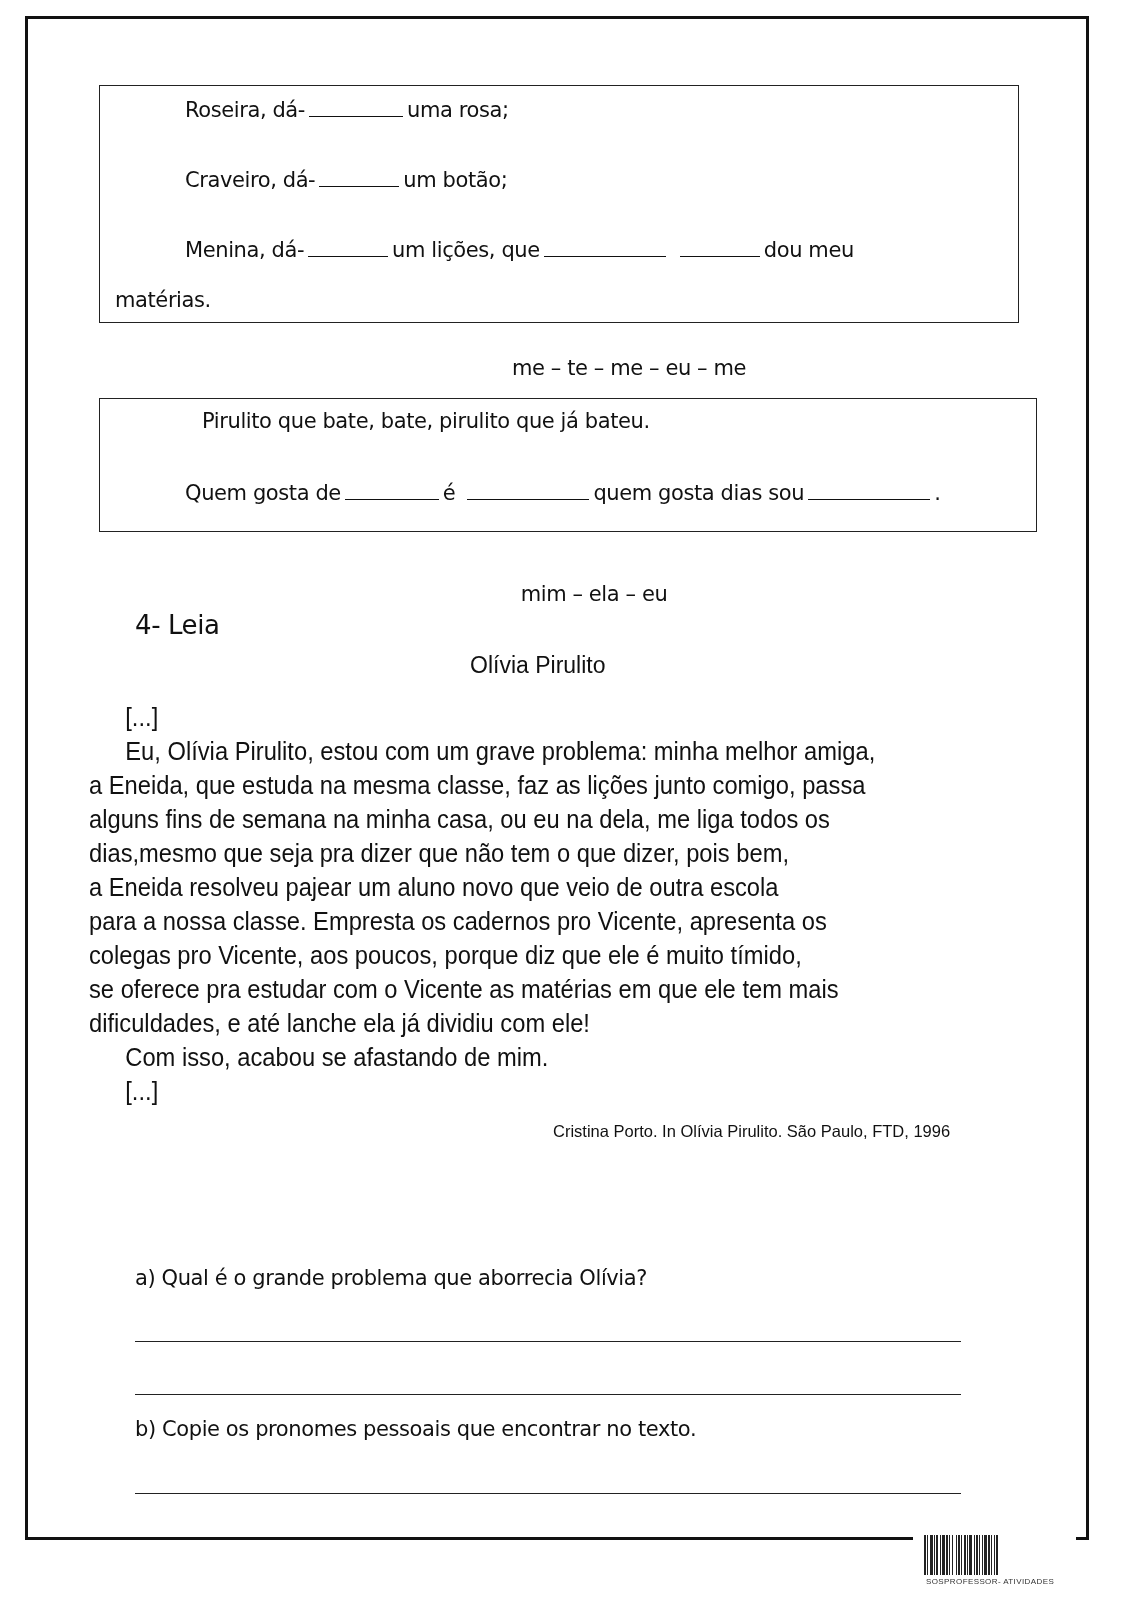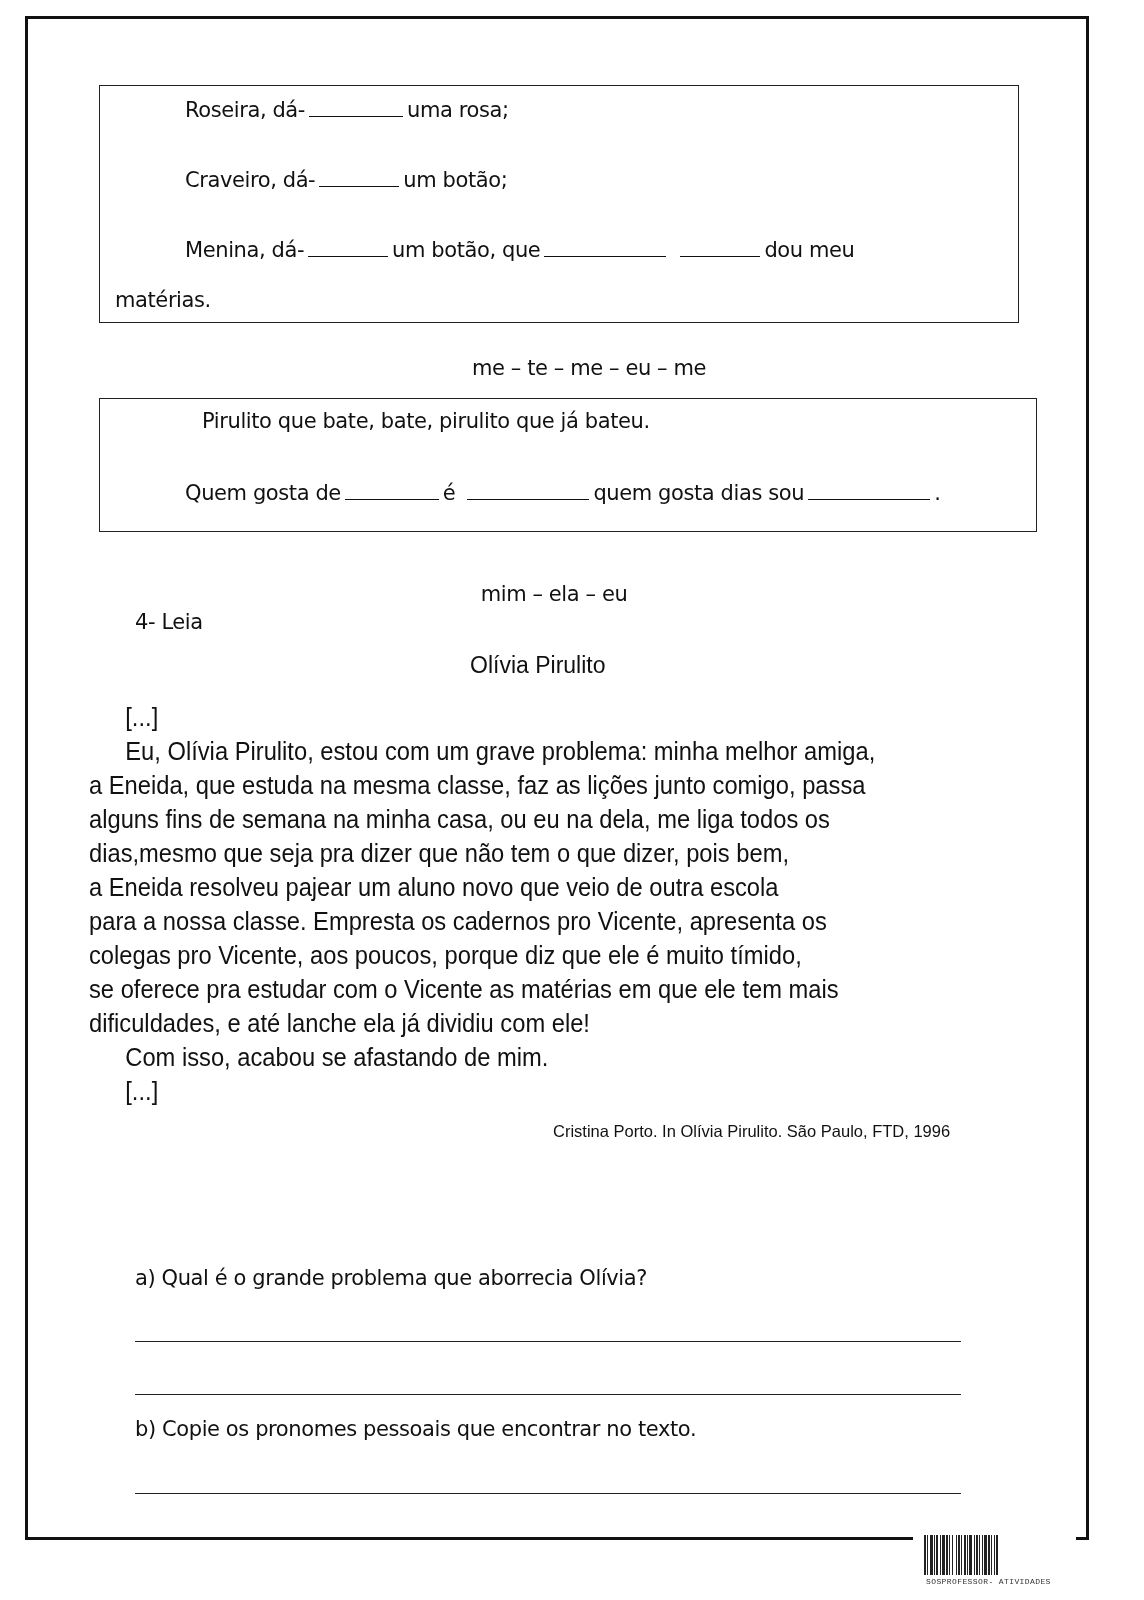--- a/index.html
+++ b/index.html
@@ -13,56 +13,56 @@
   .sans { font-family: "Liberation Sans", sans-serif; }
   .cal  { font-family: "DejaVu Sans", sans-serif; letter-spacing: -0.4px; }
 
   .box { position: absolute; border: 1.5px solid #222; }
   .box1 { left: 99px; top: 85px; width: 918px; height: 236px; }
   .box2 { left: 99px; top: 398px; width: 936px; height: 132px; }
 
   .line { position: absolute; font-size: 21px; white-space: nowrap; }
   .blank { display: inline-block; border-bottom: 1.5px solid #111; height: 20px; vertical-align: baseline; margin: 0 4px; }
 
-  .center-words { position: absolute; font-size: 21px; white-space: nowrap; transform: translateX(-50%); }
+  .center-words { position: absolute; font-size: 21px; white-space: nowrap; transform: translateX(-50%); margin-left: 40px; }
 
-  .q4-label { position: absolute; left: 135px; top: 610px; font-size: 21px; }
+  .q4-label { position: absolute; left: 135px; top: 610px; font-size: 26px; }
   .story-title { position: absolute; left: 470px; top: 652px; font-size: 23px; }
 
   .story { position: absolute; left: 89px; top: 700px; width: 940px; font-size: 25.5px; line-height: 34px; transform: scaleX(0.93); transform-origin: left top; }
   .story p { margin: 0; white-space: nowrap; }
   .indent { padding-left: 39px; }
 
   .credit { position: absolute; left: 553px; top: 1122px; font-size: 16.5px; white-space: nowrap; }
 
   .question { position: absolute; left: 135px; font-size: 21px; white-space: nowrap; text-align: center; }
   .answer-line { position: absolute; left: 135px; width: 826px; height: 0; border-top: 1.5px solid #222; }
 
   .barcode { position: absolute; left: 924px; top: 1535px; width: 148px; height: 40px; display: flex; align-items: stretch; }
   .barcode span { display: block; height: 100%; background: #222; }
-  .barcode-text { position: absolute; left: 926px; top: 1577px; width: 148px; font-family: Liberation Mono, monospace; font-size: 8px; letter-spacing: 0.4px; color: #333; white-space: nowrap; }
+  .barcode-text { position: absolute; left: 926px; top: 1577px; width: 148px; font-family: Liberation Sans, sans-serif; font-size: 8px; letter-spacing: 0.4px; color: #333; white-space: nowrap; }
 </style>
 </head>
 <body>
 
 <div class="frame-top"></div>
 <div class="frame-left"></div>
 <div class="frame-right"></div>
 <div class="frame-bottom-left"></div>
 <div class="frame-bottom-right"></div>
 
 <div class="box box1"></div>
 <div class="line cal" style="left:185px; top:96px;">
   <span>Roseira, dá-</span><span class="blank" style="width:94px"></span><span>uma rosa;</span>
 </div>
 <div class="line cal" style="left:185px; top:166px;">
   <span>Craveiro, dá-</span><span class="blank" style="width:80px"></span><span>um botão;</span>
 </div>
 <div class="line cal" style="left:185px; top:236px;">
-  <span>Menina, dá-</span><span class="blank" style="width:80px"></span><span>um botão, que</span><span class="blank" style="width:122px"></span><span style="display:inline-block;width:6px"></span><span class="blank" style="width:80px"></span><span>dou meu</span>
+  <span>Menina, dá-</span><span class="blank" style="width:80px"></span><span>um lições, que</span><span class="blank" style="width:122px"></span><span style="display:inline-block;width:6px"></span><span class="blank" style="width:80px"></span><span>dou meu</span>
 </div>
 <div class="line cal" style="left:115px; top:288px;">
   <span>matérias.</span>
 </div>
 <div class="center-words cal" style="left:589px; top:356px;">me – te – me – eu – me</div>
 
 <div class="box box2"></div>
 <div class="line cal" style="left:202px; top:409px;">Pirulito que bate, bate, pirulito que já bateu.</div>
 <div class="line cal" style="left:185px; top:479px;">
   <span>Quem gosta de</span><span class="blank" style="width:94px"></span><span>é</span><span style="display:inline-block;width:8px"></span><span class="blank" style="width:122px"></span><span>quem gosta dias sou</span><span class="blank" style="width:122px"></span><span>.</span>

